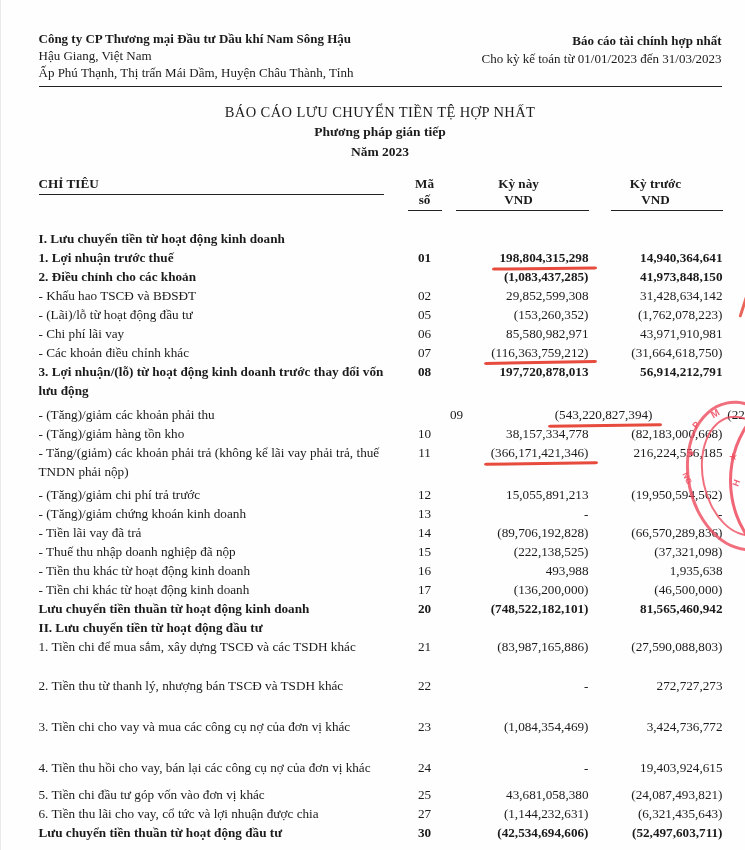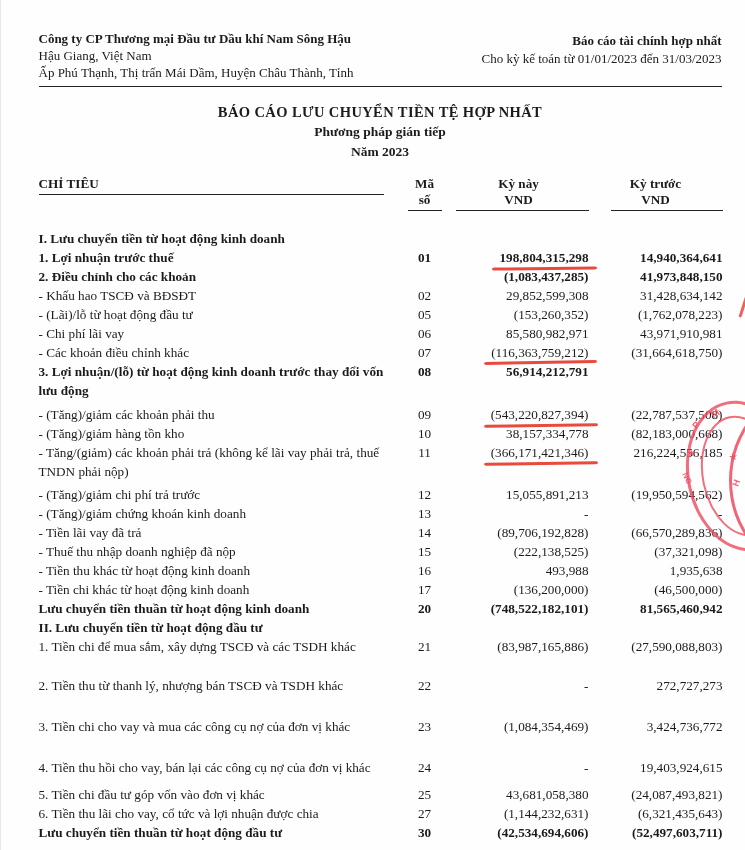--- a/index.html
+++ b/index.html
@@ -21,21 +21,21 @@
     border-bottom:1.6px solid #222;
     padding-bottom:5px;
   }
   .lh-left { width:390px; font-size:13px; line-height:17px; }
   .lh-left .company { font-weight:bold; }
   .lh-right { width:280px; text-align:right; font-size:13px; line-height:18px; padding-top:2px; }
   .lh-right .report-name { font-weight:bold; }
 
   
   .title-block { text-align:center; margin-top:15px; line-height:20px; }
-  .title-main { font-size:14.5px; font-weight:bold; letter-spacing:.4px; }
+  .title-main { font-size:14.5px; font-weight:normal; letter-spacing:.4px; }
   .title-sub  { font-size:13.5px; font-weight:bold; }
 
   
   .grid-cols { display:grid; grid-template-columns:362px 48px 140px 134px; }
   .thead { margin-top:14px; align-items:end; font-weight:bold; font-size:13.2px; line-height:16px; }
   .th-item   { align-self:start; }
   .th-code   { text-align:center; }
   .th-val    { text-align:center; }
   .hline { border-bottom:1.4px solid #222; margin-top:2px; }
   .th-item .hline { width:345px; }
@@ -161,23 +161,24 @@
     </div>
       <div class="grid-cols row">
       <div class="lbl">- Các khoản điều chỉnh khác</div>
       <div class="code">07</div>
       <div class="cur"><span class="red-underline tight">(116,363,759,212)</span></div>
       <div class="pri"><span>(31,664,618,750)</span></div>
     </div>
       <div class="grid-cols row b">
       <div class="lbl">3. Lợi nhuận/(lỗ) từ hoạt động kinh doanh trước thay đổi vốn lưu động</div>
       <div class="code">08</div>
+      <div class="cur"><span>197,720,878,013</span></div>
       <div class="pri"><span>56,914,212,791</span></div>
     </div>
-      <div class="grid-cols row" style="margin-top: 5px;">
+      <div class="grid-cols row" style="margin-top: 5px; gap: 32px;">
       <div class="lbl">- (Tăng)/giảm các khoản phải thu</div>
       <div class="code">09</div>
       <div class="cur"><span class="red-underline">(543,220,827,394)</span></div>
       <div class="pri"><span>(22,787,537,508)</span></div>
     </div>
       <div class="grid-cols row">
       <div class="lbl">- (Tăng)/giảm hàng tồn kho</div>
       <div class="code">10</div>
       <div class="cur"><span>38,157,334,778</span></div>
       <div class="pri"><span>(82,183,000,668)</span></div>

